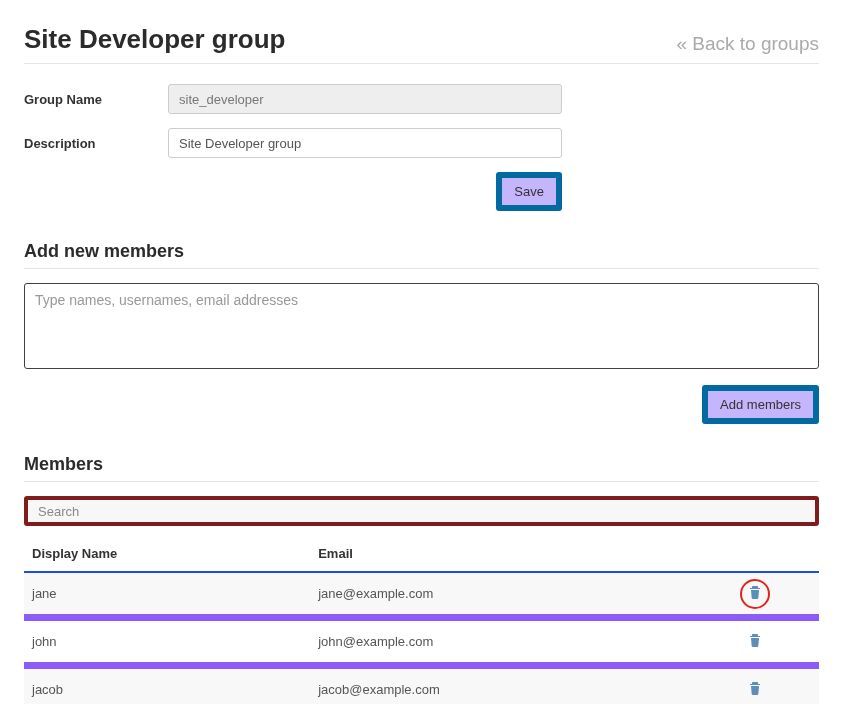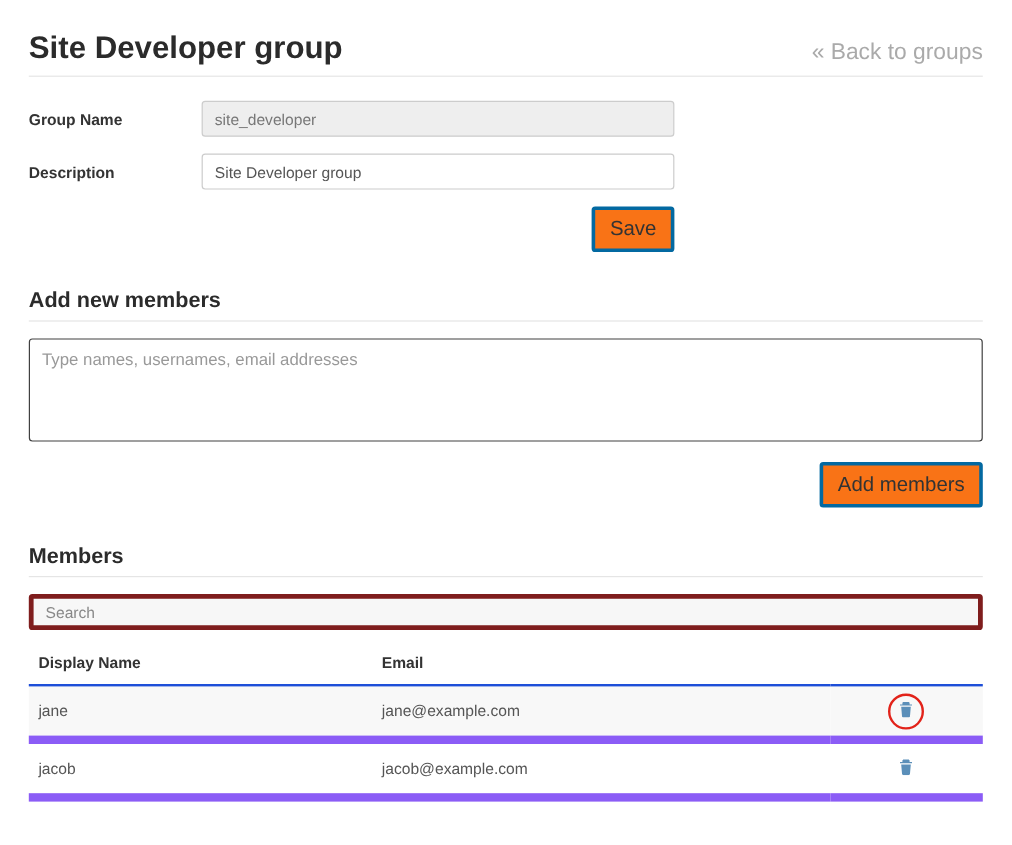--- a/index.html
+++ b/index.html
@@ -57,25 +57,25 @@
       background: #eee;
       color: #777;
     }
     .save-row {
       display: flex;
       justify-content: flex-end;
       width: 538px;
       margin-bottom: 30px;
     }
     .btn {
-      background: #f97316;
-      border: 3px solid #0369a1;
+      background: #c4b5fd;
+      border: 6px solid #0369a1;
       border-radius: 3px;
       padding: 6px 12px;
-      font-size: 17px;
+      font-size: 13px;
       color: #333;
       cursor: pointer;
     }
     .section-title {
       font-size: 18px;
       font-weight: 700;
       color: #2b2b2b;
       border-bottom: 1px solid #e5e5e5;
       padding-bottom: 6px;
       margin-bottom: 14px;
@@ -212,20 +212,27 @@
   </thead>
   <tbody id="members-tbody">
   <tr>
         <td>jane</td>
         <td>jane@example.com</td>
         <td class="trash-cell"><span class="trash-icon"><svg viewBox="0 0 14 14" width="14" height="14" fill="currentColor">
               <path d="M2 3h10v1H2V3zm1 2h8l-.7 8c-.3.5-.6 1-1.3 1H5c-.7 0-1-.5-1.3-1L3 5zm2-4h4c.5 0 1 .5 1 1v1H4V2c0-.5.5-1 1-1z"></path>
             </svg></span><span class="highlight-circle"></span></td>
       </tr>
       <tr>
+        <td>john</td>
+        <td>john@example.com</td>
+        <td class="trash-cell"><span class="trash-icon"><svg viewBox="0 0 14 14" width="14" height="14" fill="currentColor">
+              <path d="M2 3h10v1H2V3zm1 2h8l-.7 8c-.3.5-.6 1-1.3 1H5c-.7 0-1-.5-1.3-1L3 5zm2-4h4c.5 0 1 .5 1 1v1H4V2c0-.5.5-1 1-1z"></path>
+            </svg></span></td>
+      </tr>
+      <tr>
         <td>jacob</td>
         <td>jacob@example.com</td>
         <td class="trash-cell"><span class="trash-icon"><svg viewBox="0 0 14 14" width="14" height="14" fill="currentColor">
               <path d="M2 3h10v1H2V3zm1 2h8l-.7 8c-.3.5-.6 1-1.3 1H5c-.7 0-1-.5-1.3-1L3 5zm2-4h4c.5 0 1 .5 1 1v1H4V2c0-.5.5-1 1-1z"></path>
             </svg></span></td>
       </tr>
     </tbody>
 </table>
 
 

